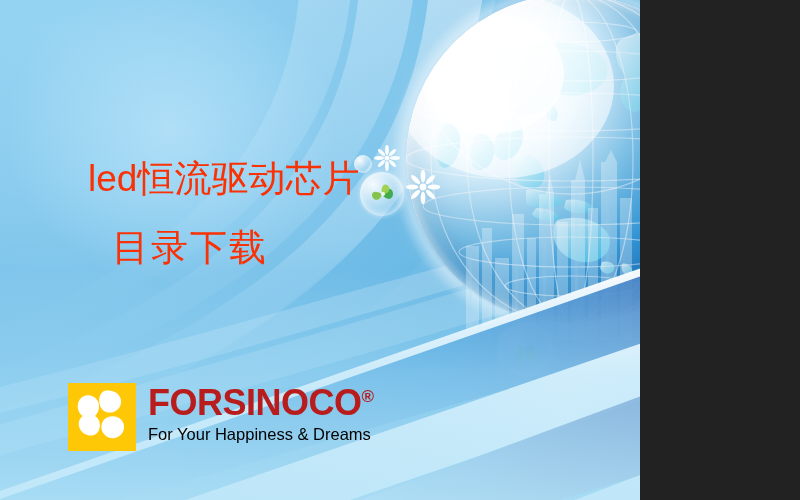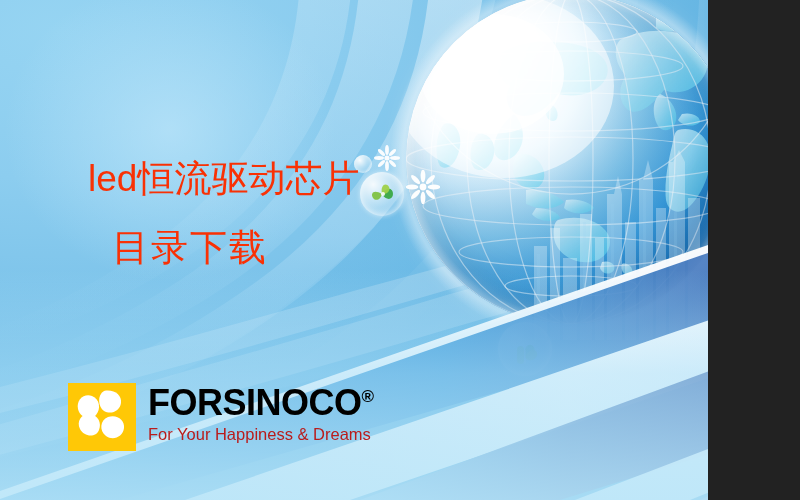--- a/index.html
+++ b/index.html
@@ -1,19 +1,19 @@
 <!DOCTYPE html>
 <html><head>
 <meta charset="utf-8">
 <title>Banner</title>
 <style>
   html,body{margin:0;padding:0;background:#222;}
   .stage{
     position:relative;
-    width:708px;height:500px;
+    width:640px;height:500px;
     overflow:hidden;
     font-family:"Liberation Sans","DejaVu Sans",sans-serif;
     background:#8ccdef;
   }
 
   
   .bg-base{
     position:absolute;inset:0;
     background:
       radial-gradient(120% 100% at 8% 6%, #96d4f2 0%, #8ccdef 30%, #7cc3ea 55%, #63b4e2 80%, #56abdd 100%);
@@ -103,36 +103,36 @@
     flex:0 0 auto;
     position:relative;
   }
   .logo-mark svg{position:absolute;inset:0;}
   .logo-text{
     margin-left:12px;
     padding-top:2px;
     display:flex;flex-direction:column;
   }
   .logo-name{
-    color:#000000;
+    color:#b91c1c;
     font-weight:bold;
     font-size:36px;
     line-height:1.0;
     letter-spacing:-0.5px;
     white-space:nowrap;
   }
   .logo-name sup{
     font-size:17px;
     vertical-align:super;
     line-height:1;
     letter-spacing:0;
   }
   .logo-tag{
     margin-top:4px;
-    color:#b91c1c;
+    color:#000000;
     font-size:16.5px;
     line-height:1.1;
     white-space:nowrap;
   }
 </style>
 </head>
 <body>
 
 <div class="stage">
 

